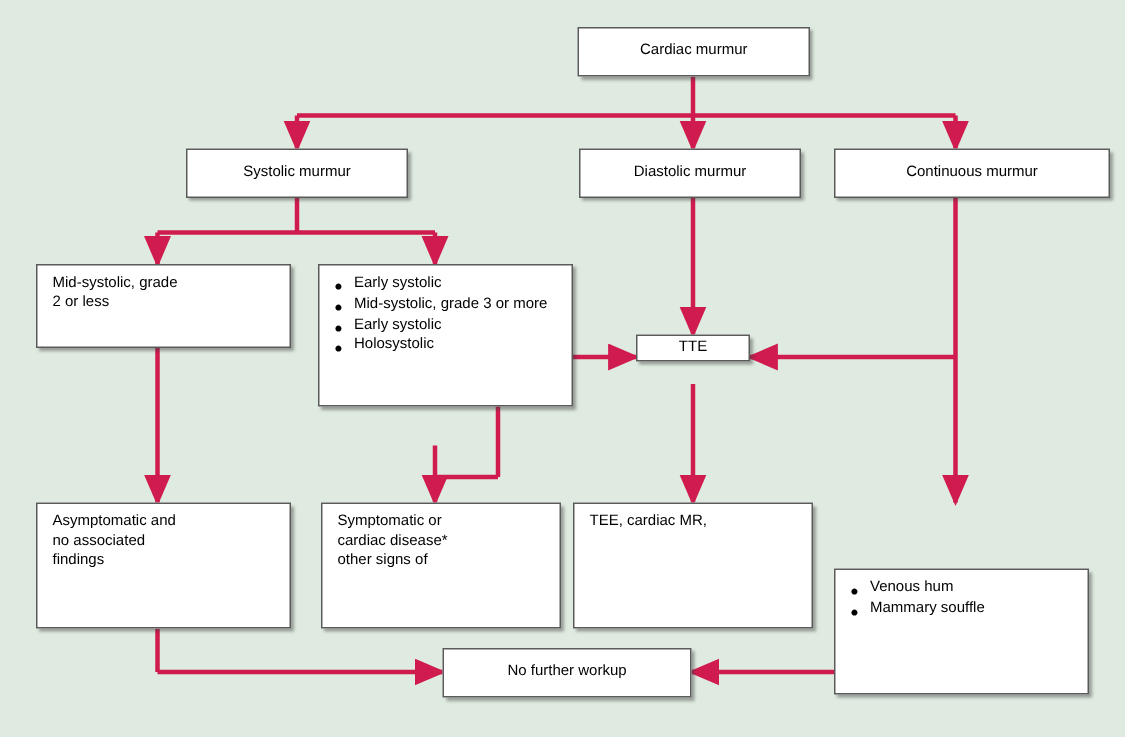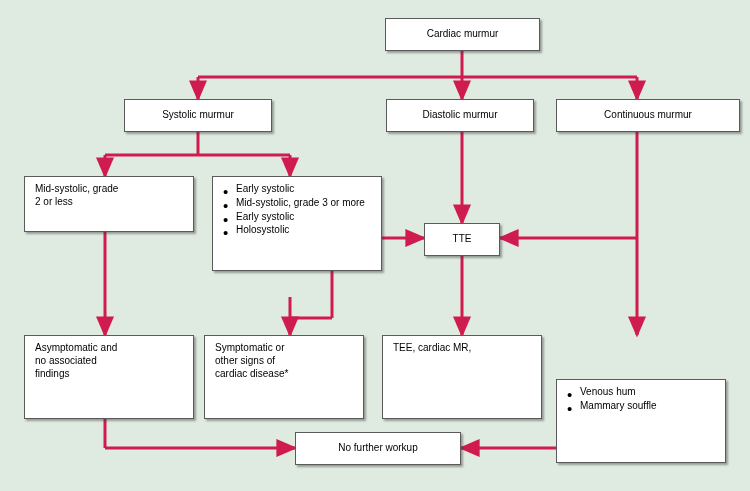--- a/index.html
+++ b/index.html
@@ -141,34 +141,34 @@
 
   <div class="node left" style="left:212px; top:176px; width:170px; height:95px;">
     <ul>
       <li>Early systolic</li>
       <li style="white-space:normal;">Mid-systolic, grade 3 or more</li>
       <li>Early systolic</li>
       <li>Holosystolic</li>
     </ul>
   </div>
 
-  <div class="node center" style="left:424px; top:223px; width:76px; height:33px;text-align:center;">
+  <div class="node center" style="left:424px; top:223px; width:76px; height:18px;text-align:center;">
     <span>TTE</span>
   </div>
 
   <div class="node left lines-block" style="left:24px; top:335px; width:170px; height:84px;">
     <div>Asymptomatic and</div>
     <div>no associated</div>
     <div>findings</div>
   </div>
 
-  <div class="node left lines-block" style="left:204px; top:335px; width:160px; height:84px;">
+  <div class="node left lines-block" style="left:214px; top:335px; width:160px; height:84px;">
     <div>Symptomatic or</div>
+    <div>cardiac disease*</div>
     <div>other signs of</div>
-    <div>cardiac disease*</div>
   </div>
 
   <div class="node left lines-block" style="left:382px; top:335px; width:160px; height:84px;">
     <div>TEE, cardiac MR,</div>
   </div>
 
   <div class="node left" style="left:556px; top:335px; width:170px; height:84px;margin-top:44px;">
     <ul>
       <li>Venous hum</li>
       <li>Mammary souffle</li>

